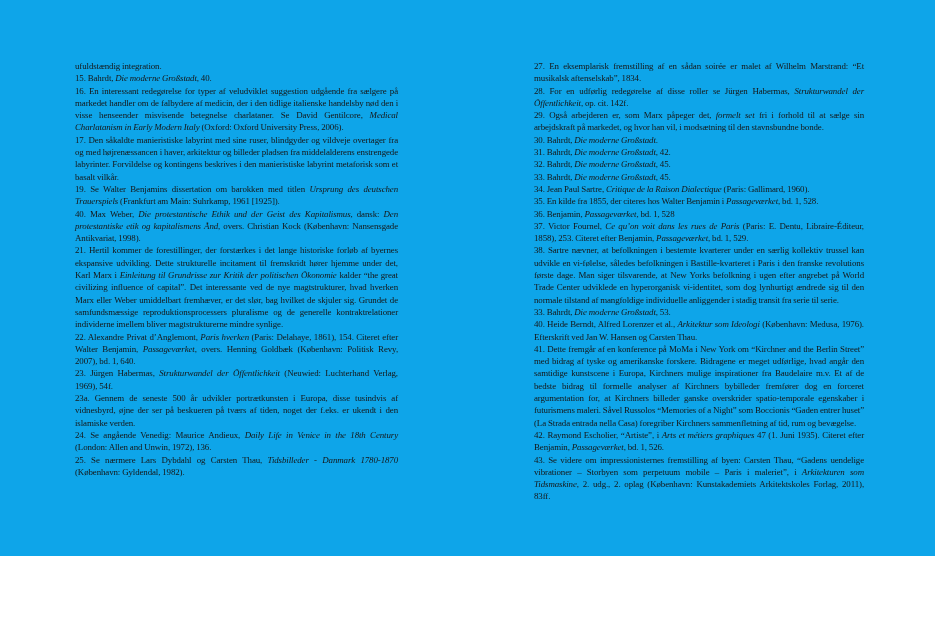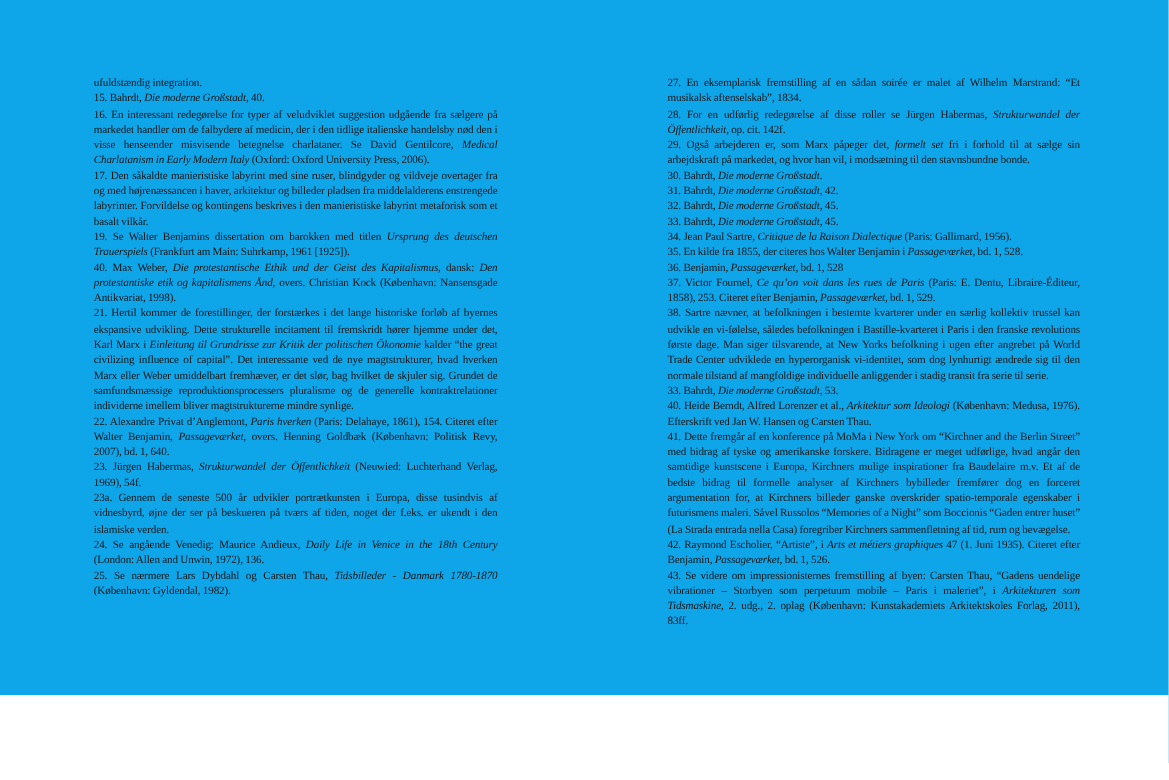--- a/index.html
+++ b/index.html
@@ -65,21 +65,21 @@
   </div>
   <div class="page-right">
     <div class="notes-column right">
         <p class="note"><span>27. En eksemplarisk fremstilling af en sådan soirée er malet af Wilhelm Marstrand: “Et musikalsk aftenselskab”, 1834.</span></p>
         <p class="note"><span>28. For en udførlig redegørelse af disse roller se Jürgen Habermas, </span><i>Strukturwandel der Öffentlichkeit</i><span>, op. cit. 142f.</span></p>
         <p class="note"><span>29. Også arbejderen er, som Marx påpeger det, </span><i>formelt set</i><span> fri i forhold til at sælge sin arbejdskraft på markedet, og hvor han vil, i modsætning til den stavnsbundne bonde.</span></p>
         <p class="note"><span>30. Bahrdt, </span><i>Die moderne Großstadt</i><span>.</span></p>
         <p class="note"><span>31. Bahrdt, </span><i>Die moderne Großstadt</i><span>, 42.</span></p>
         <p class="note"><span>32. Bahrdt, </span><i>Die moderne Großstadt</i><span>, 45.</span></p>
         <p class="note"><span>33. Bahrdt, </span><i>Die moderne Großstadt</i><span>, 45.</span></p>
-        <p class="note"><span>34. Jean Paul Sartre, </span><i>Critique de la Raison Dialectique</i><span> (Paris: Gallimard, 1956).</span></p>
+        <p class="note"><span>34. Jean Paul Sartre, </span><i>Critique de la Raison Dialectique</i><span> (Paris: Gallimard, 1960).</span></p>
         <p class="note"><span>35. En kilde fra 1855, der citeres hos Walter Benjamin i </span><i>Passageværket</i><span>, bd. 1, 528.</span></p>
         <p class="note"><span>36. Benjamin, </span><i>Passageværket</i><span>, bd. 1, 528</span></p>
         <p class="note"><span>37. Victor Fournel, </span><i>Ce qu’on voit dans les rues de Paris</i><span> (Paris: E. Dentu, Libraire-Éditeur, 1858), 253. Citeret efter Benjamin, </span><i>Passageværket</i><span>, bd. 1, 529.</span></p>
         <p class="note"><span>38. Sartre nævner, at befolkningen i bestemte kvarterer under en særlig kollektiv trussel kan udvikle en vi-følelse, således befolkningen i Bastille-kvarteret i Paris i den franske revolutions første dage. Man siger tilsvarende, at New Yorks befolkning i ugen efter angrebet på World Trade Center udviklede en hyperorganisk vi-identitet, som dog lynhurtigt ændrede sig til den normale tilstand af mangfoldige individuelle anliggender i stadig transit fra serie til serie.</span></p>
         <p class="note"><span>33. Bahrdt, </span><i>Die moderne Großstadt</i><span>, 53.</span></p>
         <p class="note"><span>40. Heide Berndt, Alfred Lorenzer et al., </span><i>Arkitektur som Ideologi</i><span> (København: Medusa, 1976). Efterskrift ved Jan W. Hansen og Carsten Thau.</span></p>
         <p class="note"><span>41. Dette fremgår af en konference på MoMa i New York om “Kirchner and the Berlin Street” med bidrag af tyske og amerikanske forskere. Bidragene er meget udførlige, hvad angår den samtidige kunstscene i Europa, Kirchners mulige inspirationer fra Baudelaire m.v. Et af de bedste bidrag til formelle analyser af Kirchners bybilleder fremfører dog en forceret argumentation for, at Kirchners billeder ganske overskrider spatio-temporale egenskaber i futurismens maleri. Såvel Russolos “Memories of a Night” som Boccionis “Gaden entrer huset” (La Strada entrada nella Casa) foregriber Kirchners sammenfletning af tid, rum og bevægelse.</span></p>
         <p class="note"><span>42. Raymond Escholier, “Artiste”, i </span><i>Arts et métiers graphiques</i><span> 47 (1. Juni 1935). Citeret efter Benjamin, </span><i>Passageværket</i><span>, bd. 1, 526.</span></p>
         <p class="note"><span>43. Se videre om impressionisternes fremstilling af byen: Carsten Thau, “Gadens uendelige vibrationer – Storbyen som perpetuum mobile – Paris i maleriet”, i </span><i>Arkitekturen som Tidsmaskine</i><span>, 2. udg., 2. oplag (København: Kunstakademiets Arkitektskoles Forlag, 2011), 83ff.</span></p>
       </div>

